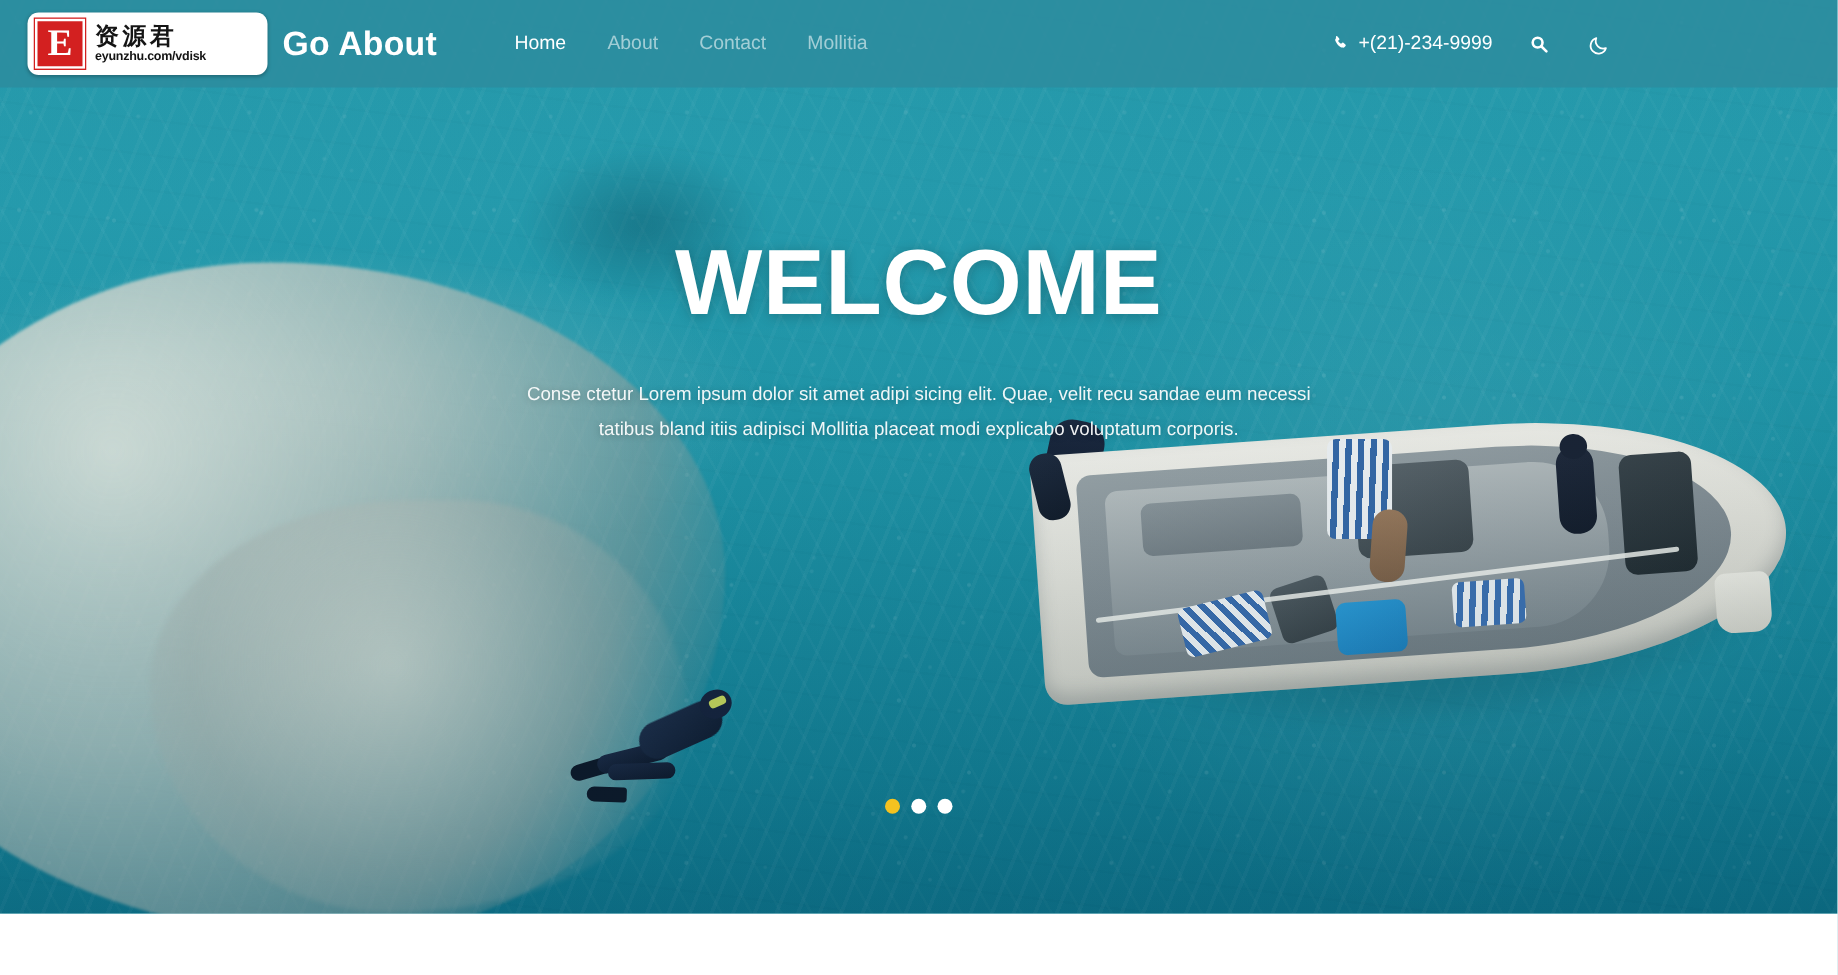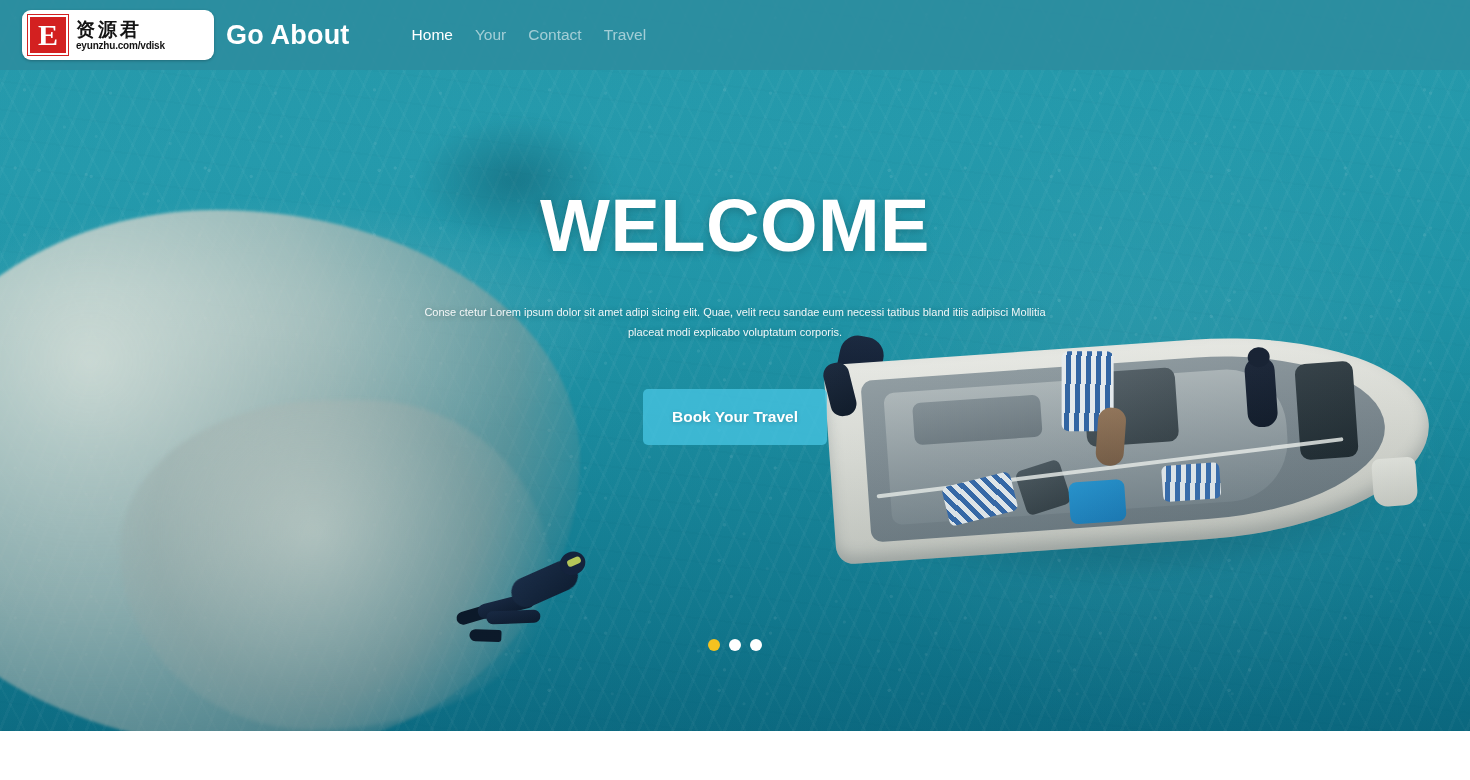--- a/index.html
+++ b/index.html
@@ -423,21 +423,21 @@
     font-weight: bold;
     margin-left: 12px;
     letter-spacing: .2px;
     white-space: nowrap;
   }
 
   .nav {
     display: flex;
     align-items: center;
     margin-left: 62px;
-    gap: 22px;
+    gap: 33px;
   }
   .nav-link {
     font-size: 15.5px;
     color: rgba(235,245,247,.62);
     text-decoration: none;
     cursor: pointer;
     white-space: nowrap;
   }
   .nav-link.active { color: #ffffff; }
 
@@ -493,21 +493,21 @@
     letter-spacing: .5px;
     text-shadow: 0 2px 10px rgba(0,0,0,.22);
   }
   .hero-title .line2 { display: block; }
 
   .hero-sub {
     margin-top: 36px;
     width: 640px;
     text-align: center;
     color: rgba(255,255,255,.93);
-    font-size: 11px;
+    font-size: 15px;
     line-height: 1.85;
     text-shadow: 0 1px 6px rgba(0,0,0,.25);
   }
 
   .cta {
     margin-top: 46px;
     width: 184px;
     height: 56px;
     border: none;
     border-radius: 5px;
@@ -610,33 +610,53 @@
         <div class="wm-text">
           <div class="wm-cn">资源君</div>
           <div class="wm-url">eyunzhu.com/vdisk</div>
         </div>
       </div>
       <div class="site-title">Go About</div>
     </div>
 
     <nav class="nav">
       <a class="nav-link active" href="#">Home</a>
-      <a class="nav-link" href="#">Your</a>
+      <a class="nav-link" href="#">About</a>
       <a class="nav-link" href="#">Contact</a>
-      <a class="nav-link" href="#">Travel</a>
+      <a class="nav-link" href="#">Mollitia</a>
     </nav>
 
+    <div class="header-right">
+      <div class="phone">
+        <svg width="14" height="14" viewBox="0 0 16 16">
+          <path fill="currentColor" d="M3.2 1.2a1 1 0 0 1 1.4.1l1.5 1.8a1 1 0 0 1-.1 1.4l-.9.7c.5 1.2 1.6 2.3 2.8 2.9l.7-.9a1 1 0 0 1 1.4-.1l1.8 1.5a1 1 0 0 1 .1 1.4l-.8 1c-.5.6-1.3.8-2 .5C6.6 11.2 4 8.6 2.6 5.2c-.3-.7-.1-1.5.5-2l.1-2z"></path>
+        </svg>
+        <span>+(21)-234-9999</span>
+      </div>
+
+      <div class="icon-btn">
+        <svg width="15" height="15" viewBox="0 0 16 16">
+          <circle cx="6.5" cy="6.5" r="4.2" fill="none" stroke="currentColor" stroke-width="2.2"></circle>
+          <line x1="9.6" y1="9.6" x2="14" y2="14" stroke="currentColor" stroke-width="2.2" stroke-linecap="round"></line>
+        </svg>
+      </div>
+
+      <div class="icon-btn">
+        <svg width="19" height="19" viewBox="0 0 20 20">
+          <path d="M15.5 13.2A6.4 6.4 0 0 1 7.4 4.8a6.6 6.6 0 1 0 8.1 8.4z" fill="none" stroke="currentColor" stroke-width="1.5" stroke-linejoin="round"></path>
+        </svg>
+      </div>
+    </div>
   </div>
 
   <div class="hero-content">
     <h1 class="hero-title">
       <span>WELCOME</span>
     </h1>
     <p class="hero-sub">Conse ctetur Lorem ipsum dolor sit amet adipi sicing elit. Quae, velit recu sandae eum necessi tatibus bland itiis adipisci Mollitia placeat modi explicabo voluptatum corporis.</p>
-    <button class="cta">Book Your Travel</button>
   </div>
 
   <div class="dots">
     <span class="dot active"></span>
     <span class="dot"></span>
     <span class="dot"></span>
   </div>
 
   <div class="below-fold"></div>
 

